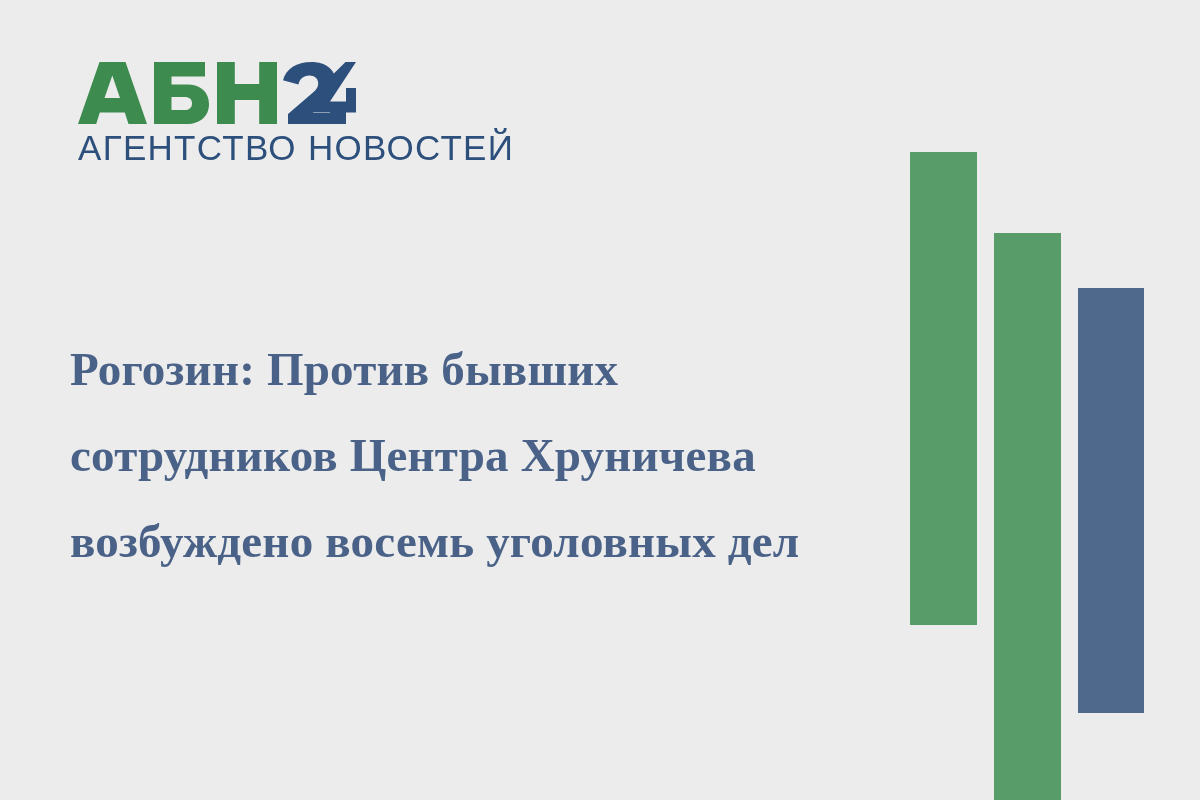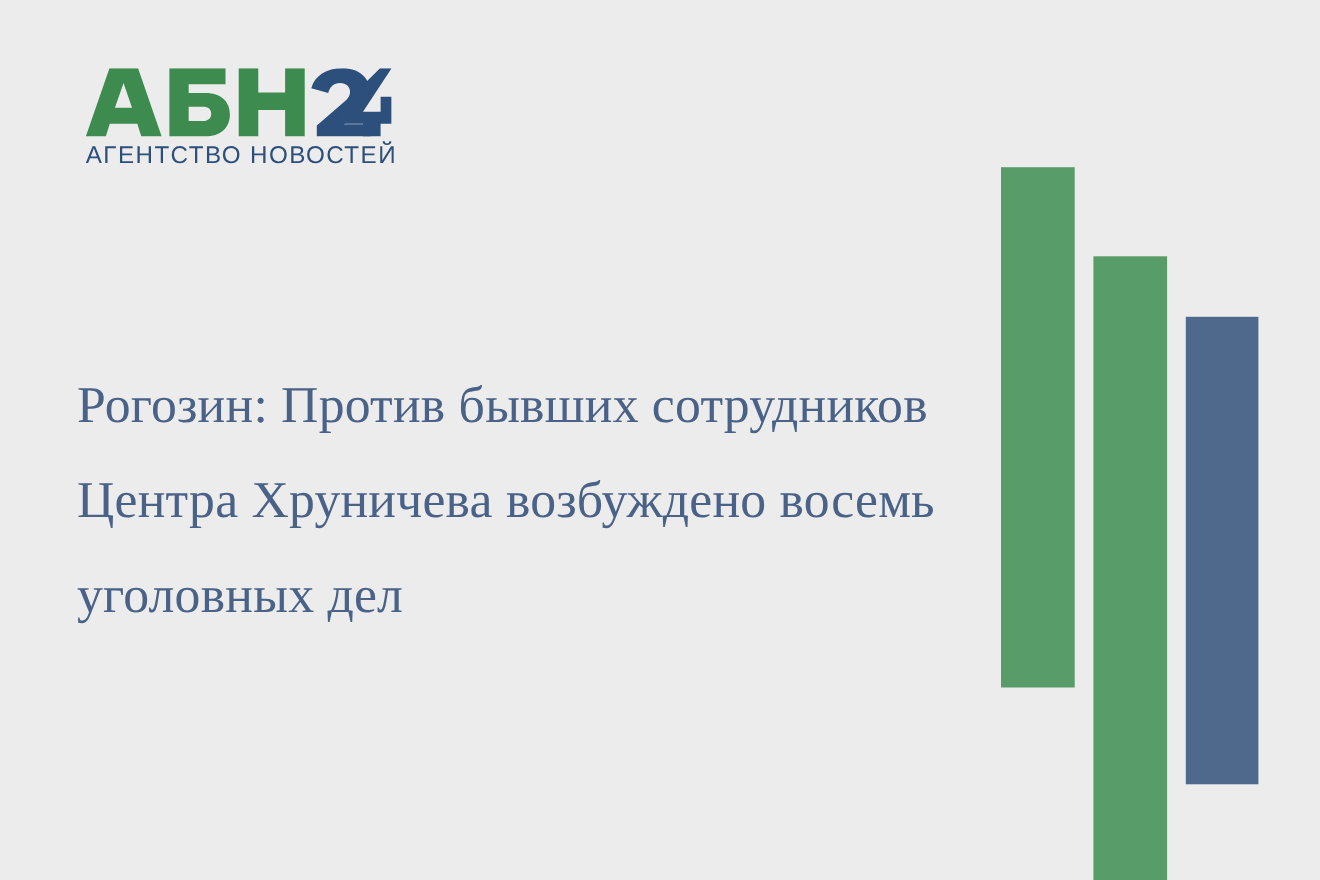--- a/index.html
+++ b/index.html
@@ -77,36 +77,36 @@
   .logo-mark {
     display: block;
     width: 278px;
     height: 62px;
   }
 
   .logo-tagline {
     display: block;
     margin-top: 6px;
     font-family: "Liberation Sans", sans-serif;
-    font-size: 22px;
+    font-size: 35px;
     font-weight: 400;
     letter-spacing: 1.3px;
     color: #2d4f7c;
     white-space: nowrap;
     line-height: 1;
   }
 
   
   .headline {
     position: absolute;
     left: 70px;
     top: 326px;
     width: 800px;
     font-family: "Liberation Serif", "DejaVu Serif", serif;
-    font-weight: 400;
+    font-weight: 700;
     font-size: 47px;
     line-height: 86px;
     color: #4a6288;
     letter-spacing: 0.2px;
     white-space: pre-wrap;
   }
 </style>
 </head>
 <body>
 

